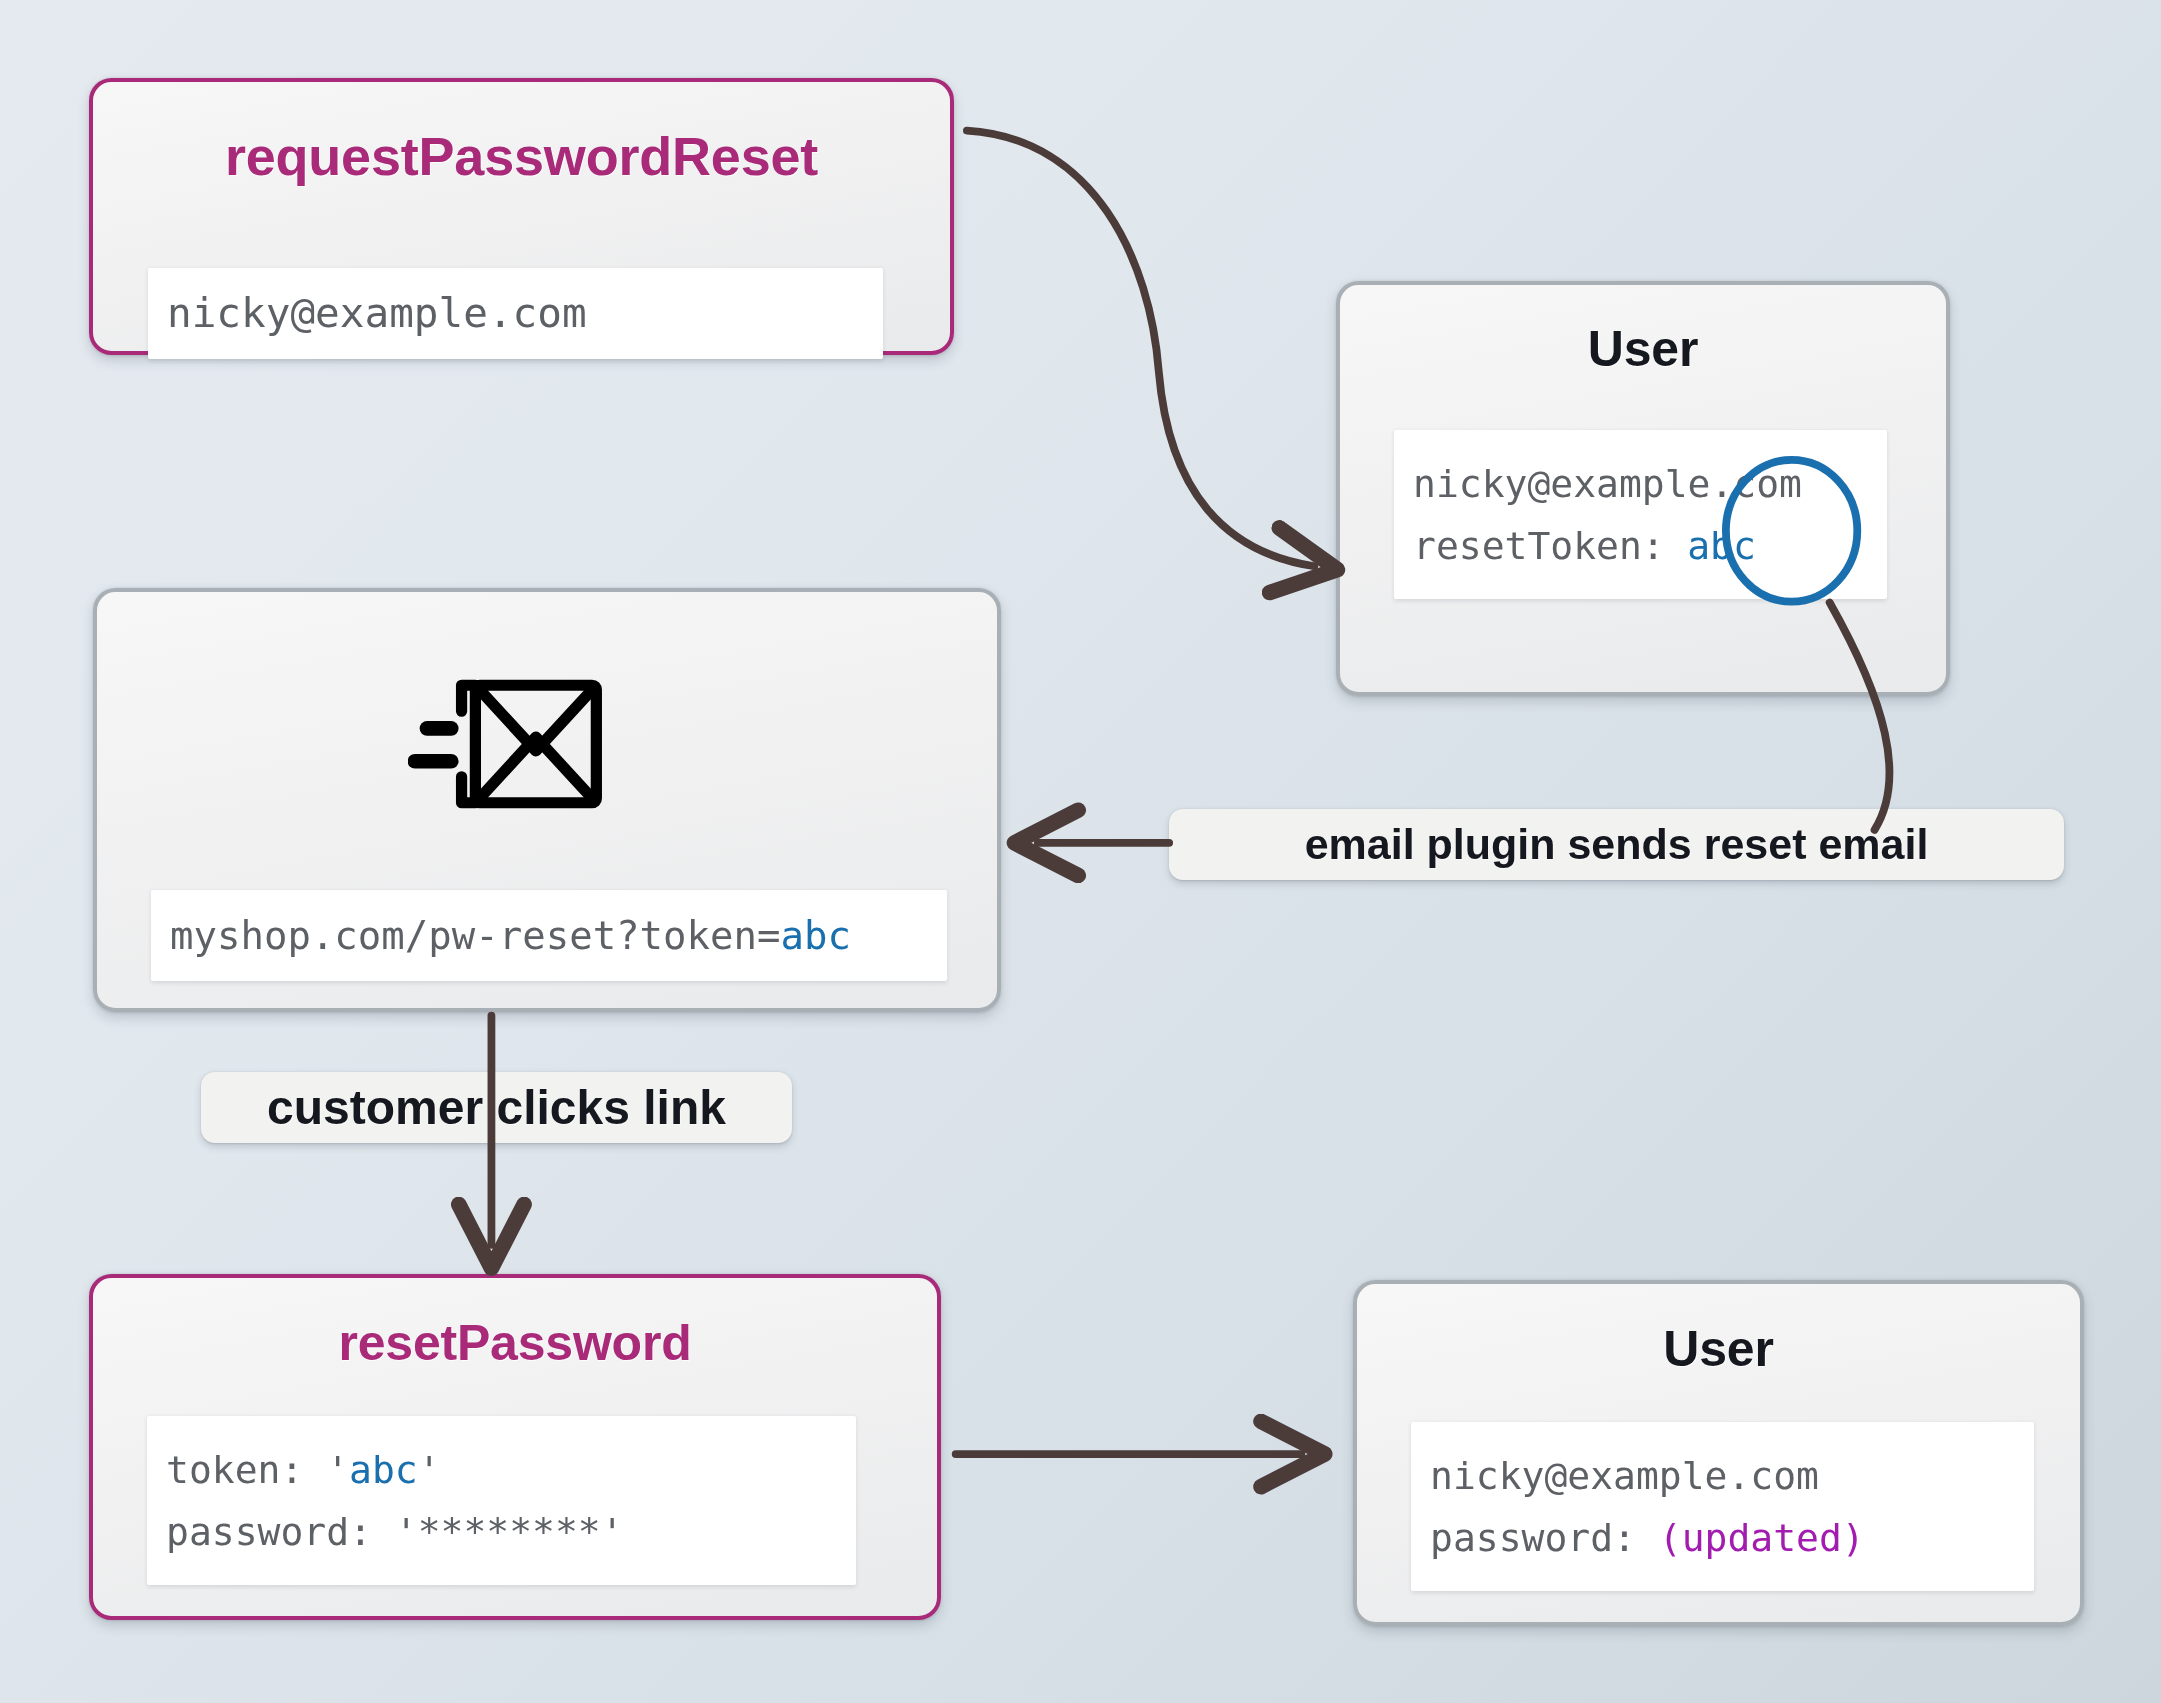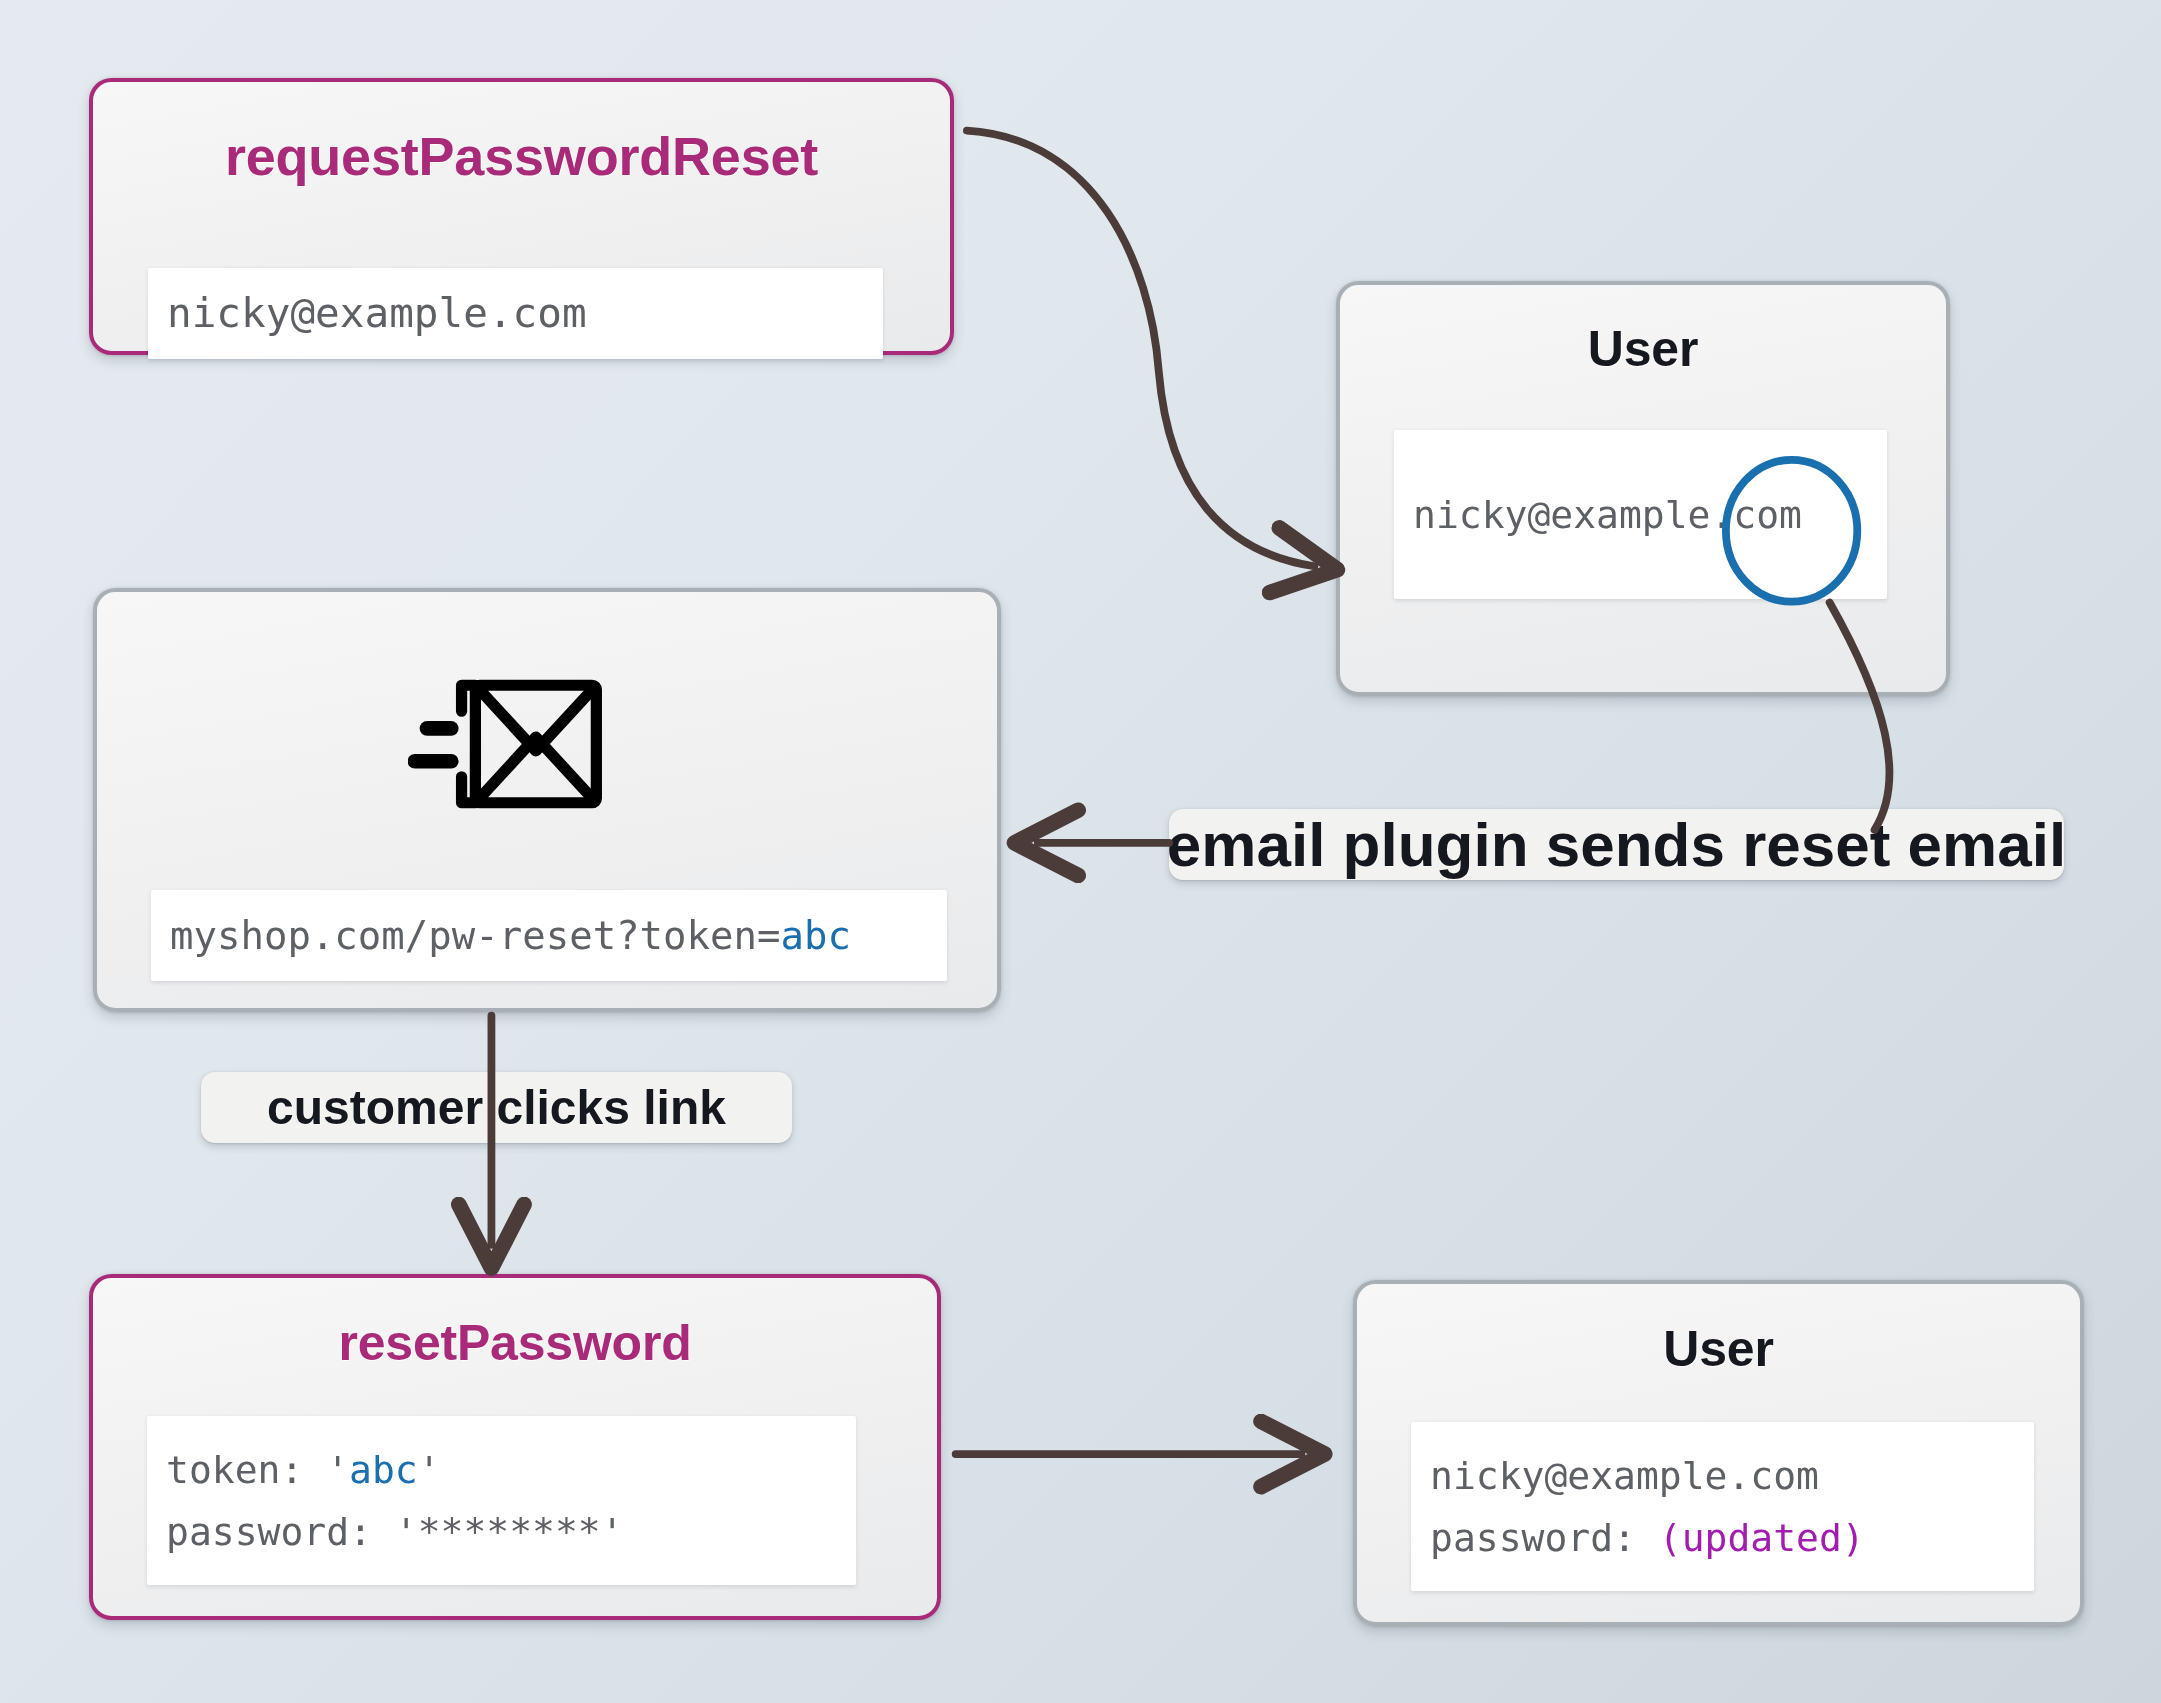--- a/index.html
+++ b/index.html
@@ -129,20 +129,21 @@
     <div class="card-title accent-title" style="top:43px; font-size:54px;">requestPasswordReset</div>
     <div class="panel" style="left:55px; top:186px; width:735px; height:91px; padding:0 19px; font-size:41px;">
       <div class="line">nicky@example.com</div>
     </div>
   </div>
 
   <div class="card neutral" style="left:1336px; top:281px; width:614px; height:415px;">
     <div class="card-title neutral-title" style="top:35px; font-size:50px;">User</div>
     <div class="panel" style="left:54px; top:145px; width:493px; height:169px; padding:0 19px; font-size:38px; gap:24px;">
       <div class="line">nicky@example.com</div>
+      <div class="line"><span>resetToken:</span><span class="tok-blue" style="padding-left:22.5px;">abc</span></div>
     </div>
   </div>
 
   <svg class="overlay marks-layer" viewBox="0 0 2500 1970">
     <ellipse cx="2072" cy="614" rx="76" ry="82" fill="none" stroke="#1a6fae" stroke-width="9"></ellipse>
   </svg>
 
   <div class="card neutral" style="left:93px; top:588px; width:908px; height:424px;">
     <svg class="env-icon" style="left:311px; top:74px;" width="216" height="156" viewBox="0 0 250 180">
       <g fill="none" stroke="#000000" stroke-width="13" stroke-linecap="round" stroke-linejoin="round">
@@ -171,18 +172,18 @@
   </div>
 
   <div class="card neutral" style="left:1353px; top:1280px; width:731px; height:346px;">
     <div class="card-title neutral-title" style="top:36px; font-size:50px;">User</div>
     <div class="panel" style="left:54px; top:138px; width:623px; height:169px; padding:0 19px; font-size:38px; gap:24px;">
       <div class="line">nicky@example.com</div>
       <div class="line"><span>password:</span><span class="tok-green"> (updated)</span></div>
     </div>
   </div>
 
-  <div class="pill" style="left:1169px; top:809px; width:895px; height:71px; font-size:62px;">email plugin sends reset email</div>
+  <div class="pill" style="left:1169px; top:809px; width:895px; height:71px; font-size:43px;">email plugin sends reset email</div>
 
   <div class="pill" style="left:201px; top:1072px; width:591px; height:71px; font-size:48px;">customer clicks link</div>
 
 </div>
 
 
 </body></html>

